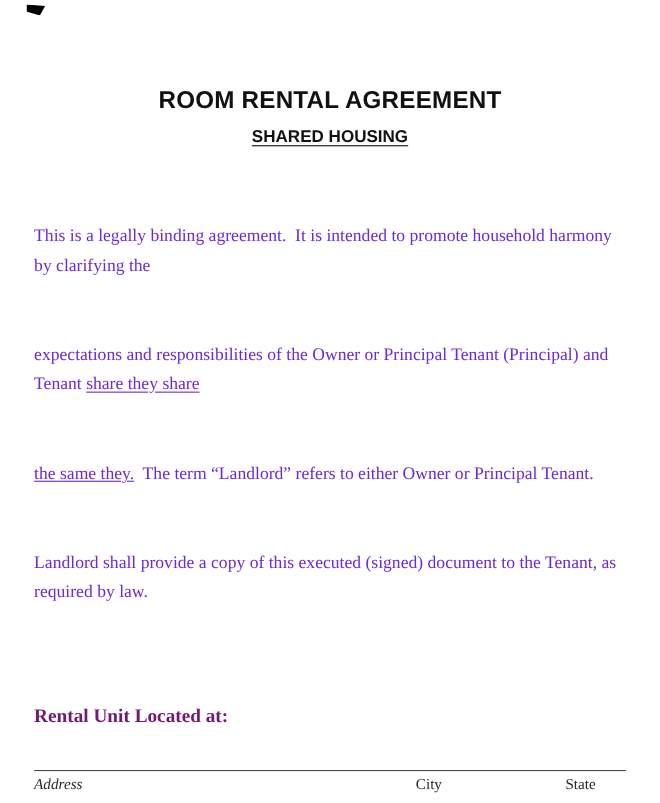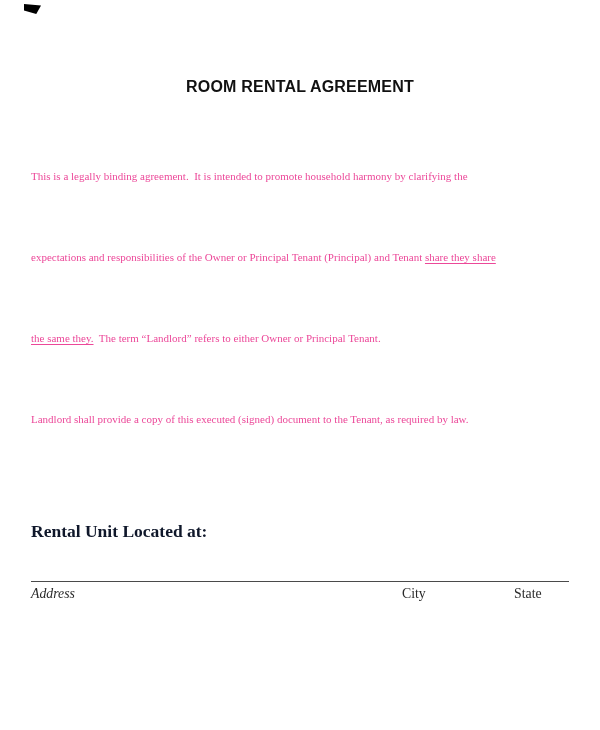--- a/index.html
+++ b/index.html
@@ -21,74 +21,75 @@
     width: 17px;
     height: 10px;
     background: #000;
     clip-path: polygon(0 0, 100% 15%, 72% 100%, 0 65%);
   }
   .doc-title {
     margin-top: 78px;
     text-align: center;
     font-family: "Liberation Sans", sans-serif;
     font-weight: bold;
-    font-size: 16px;
+    font-size: 22px;
     letter-spacing: 0.2px;
     color: #111;
   }
   .doc-subtitle {
     margin-top: 12px;
     text-align: center;
     font-family: "Liberation Sans", sans-serif;
     font-weight: bold;
     font-size: 15.5px;
     text-decoration: underline;
     text-underline-offset: 3px;
     color: #111;
   }
   .para {
-    font-size: 11px;
+    font-size: 16px;
     line-height: 27px;
     white-space: pre-wrap;
-    color: #ec4899;
+    color: #6d28d9;
   }
   .intro { margin-top: 13px; }
   .u { text-decoration: underline; text-underline-offset: 2px; }
   .h-rental {
     margin-top: 34px;
     font-weight: bold;
     font-size: 17.5px;
-    color: #0f172a;
+    color: #701a75;
   }
   .field-line {
     border: 0;
     border-bottom: 1.4px solid #4a4a4a;
     height: 0;
   }
   .addr-line { margin-top: 39px; width: 538px; }
   .label-row {
     position: relative;
     height: 20px;
     margin-top: 4px;
     font-size: 13.8px;
     color: #2a2a2a;
   }
   .lbl { position: absolute; top: 0; }
   .lbl-address { left: 0; font-style: italic; }
-  .lbl-city { left: 371px; }
+  .lbl-city { left: 347px; }
   .lbl-state { left: 483px; }
 </style>
 </head>
 <body>
 
 <div class="page">
 
   <div class="artifact"></div>
 
   <div class="doc-title">ROOM RENTAL AGREEMENT</div>
+  <div class="doc-subtitle">SHARED HOUSING</div>
 
   <div class="para intro">
     <div><span>This is a legally binding agreement.  It is intended to promote household harmony by clarifying the</span></div>
     <div><span>expectations and responsibilities of the Owner or Principal Tenant (Principal) and Tenant </span><span class="u">share they share</span></div>
     <div><span class="u">the same they.</span><span>  The term “Landlord” refers to either Owner or Principal Tenant.</span></div>
     <div><span>Landlord shall provide a copy of this executed (signed) document to the Tenant, as required by law.</span></div>
   </div>
 
   <div class="h-rental">Rental Unit Located at:</div>
 

